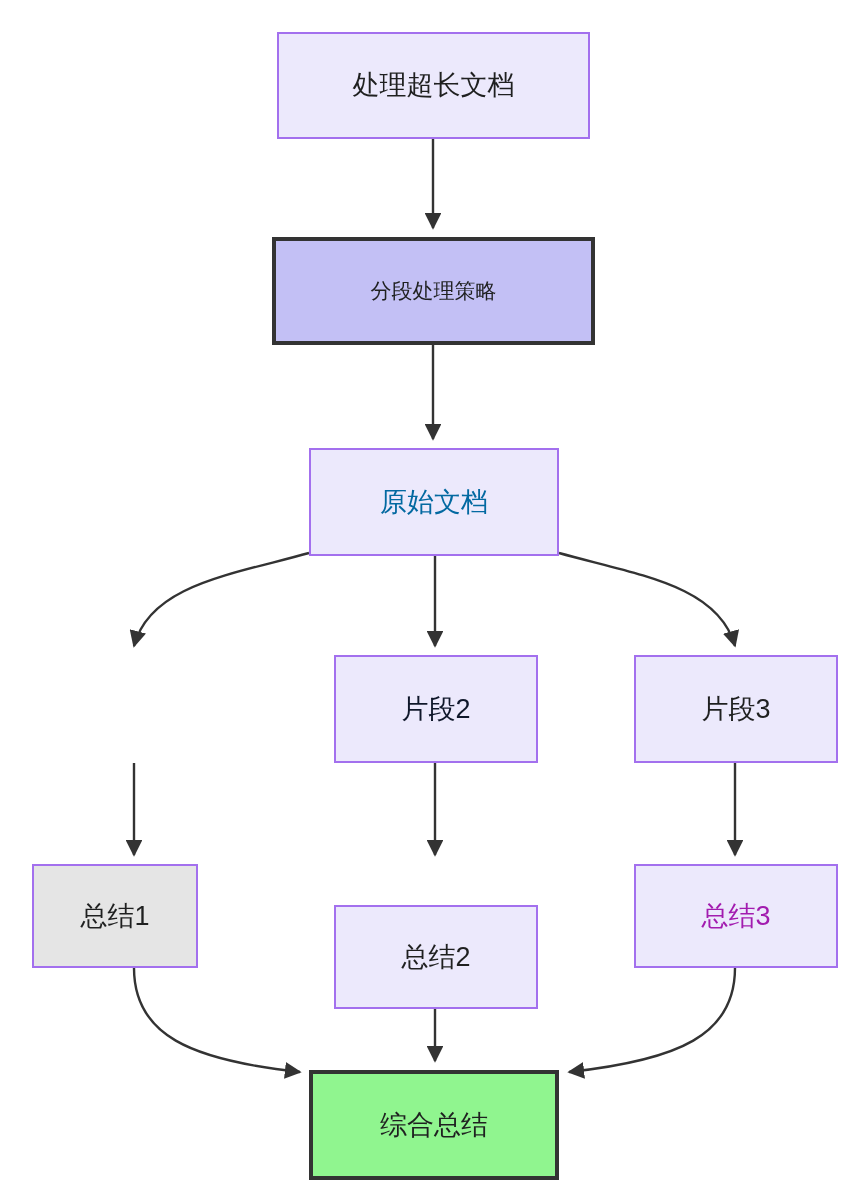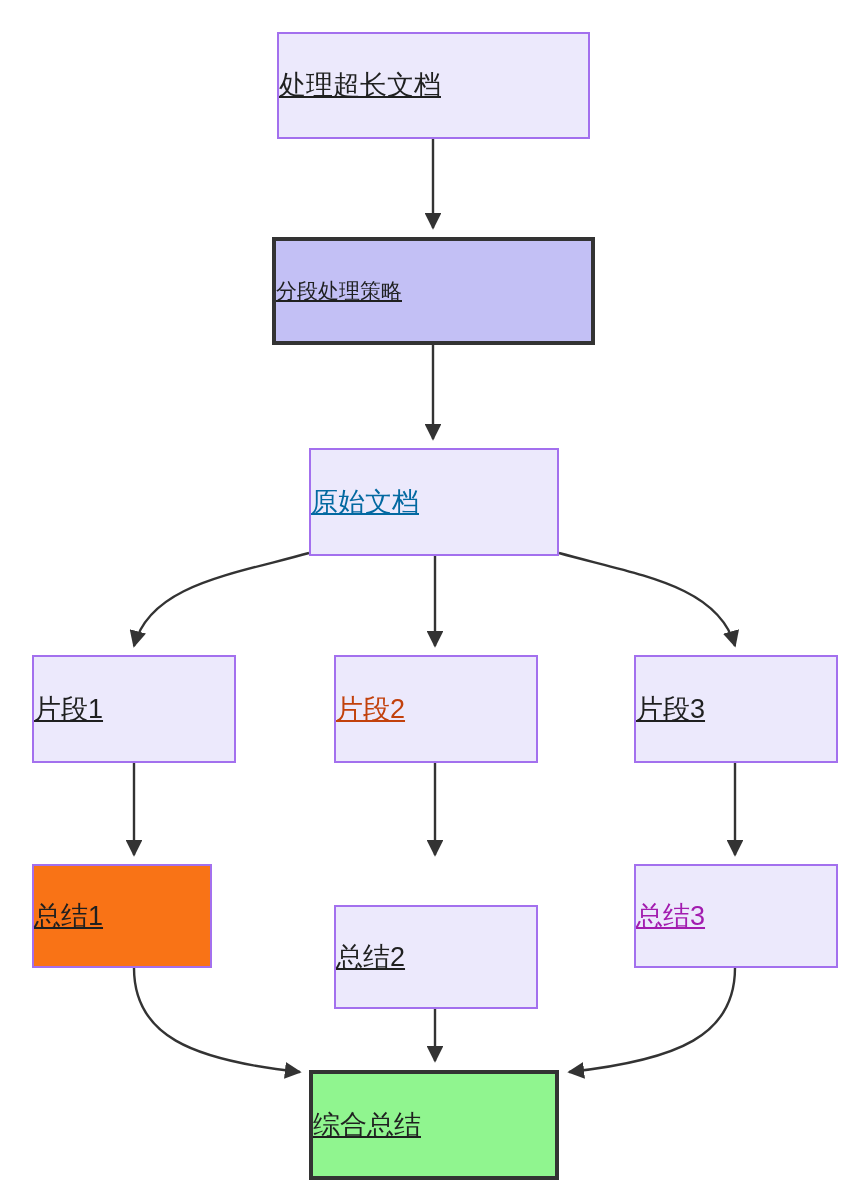--- a/index.html
+++ b/index.html
@@ -24,24 +24,23 @@
     top: 0;
     width: 852px;
     height: 1196px;
     pointer-events: none;
   }
   .node {
     position: absolute;
     box-sizing: border-box;
     display: flex;
     align-items: center;
-    justify-content: flex-start;
+    justify-content: center;
     text-align: center;
     line-height: 1.2;
-    text-decoration: underline;
   }
   .node-label {
     display: block;
     white-space: nowrap;
   }
   
   .node.style-default {
     background: #ece9fc;
     border: 2px solid #a370ee;
     color: #1f2020;
@@ -102,33 +101,30 @@
   </div>
 
   <div class="node style-strategy" style="left: 272px; top: 237px; width: 323px; height: 108px; background: rgb(195, 192, 245); border-color: rgb(51, 51, 51); color: rgb(31, 32, 32);">
     <span class="node-label">分段处理策略</span>
   </div>
 
   <div class="node style-default" style="left: 309px; top: 448px; width: 250px; height: 108px; background: rgb(236, 233, 252); border-color: rgb(163, 112, 238); color: #0369a1;">
     <span class="node-label">原始文档</span>
   </div>
 
-  <div class="node style-default" style="left: 32px; top: 655px; width: 204px; height: 108px; background: rgb(236, 233, 252); border-color: rgb(163, 112, 238); color: rgb(31, 32, 32);">
-    <span class="node-label">片段1</span>
-  </div>
 
-  <div class="node style-default" style="left: 334px; top: 655px; width: 204px; height: 108px; background: rgb(236, 233, 252); border-color: rgb(163, 112, 238); color: #c2410c;">
+  <div class="node style-default" style="left: 334px; top: 655px; width: 204px; height: 108px; background: rgb(236, 233, 252); border-color: rgb(163, 112, 238); color: #0f172a;">
     <span class="node-label">片段2</span>
   </div>
 
   <div class="node style-default" style="left: 634px; top: 655px; width: 204px; height: 108px; background: rgb(236, 233, 252); border-color: rgb(163, 112, 238); color: rgb(31, 32, 32);">
     <span class="node-label">片段3</span>
   </div>
 
-  <div class="node style-default" style="left: 32px; top: 864px; width: 180px; height: 104px; background: #f97316; border-color: rgb(163, 112, 238); color: rgb(31, 32, 32);">
+  <div class="node style-default" style="left: 32px; top: 864px; width: 166px; height: 104px; background: #e5e5e5; border-color: rgb(163, 112, 238); color: rgb(31, 32, 32);">
     <span class="node-label">总结1</span>
   </div>
 
   <div class="node style-default" style="left: 334px; top: 864px; width: 204px; height: 104px; background: rgb(236, 233, 252); border-color: rgb(163, 112, 238); color: rgb(31, 32, 32); margin-top: 41px;">
     <span class="node-label">总结2</span>
   </div>
 
   <div class="node style-default" style="left: 634px; top: 864px; width: 204px; height: 104px; background: rgb(236, 233, 252); border-color: rgb(163, 112, 238); color: #a21caf;">
     <span class="node-label">总结3</span>
   </div>

